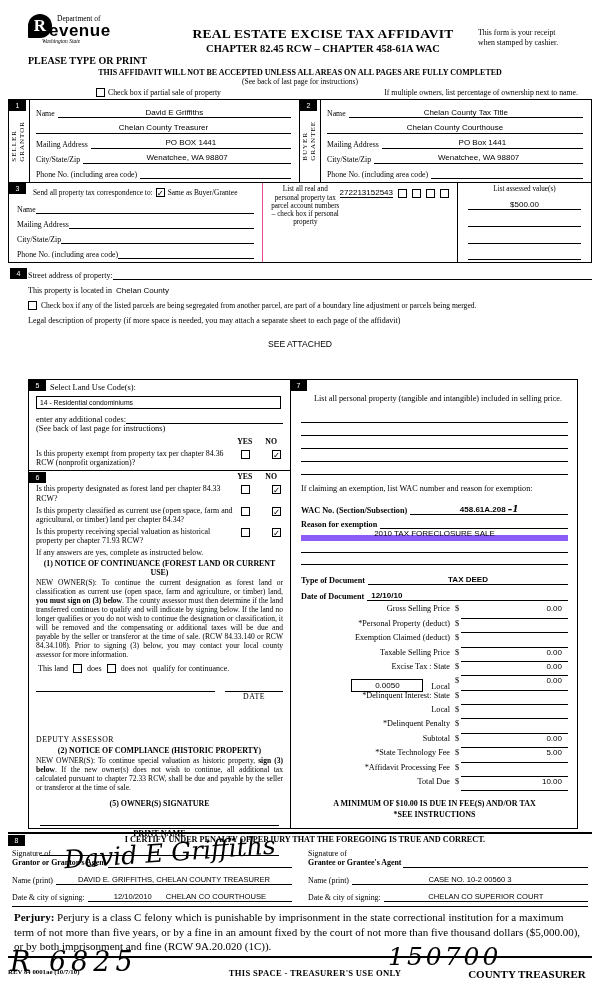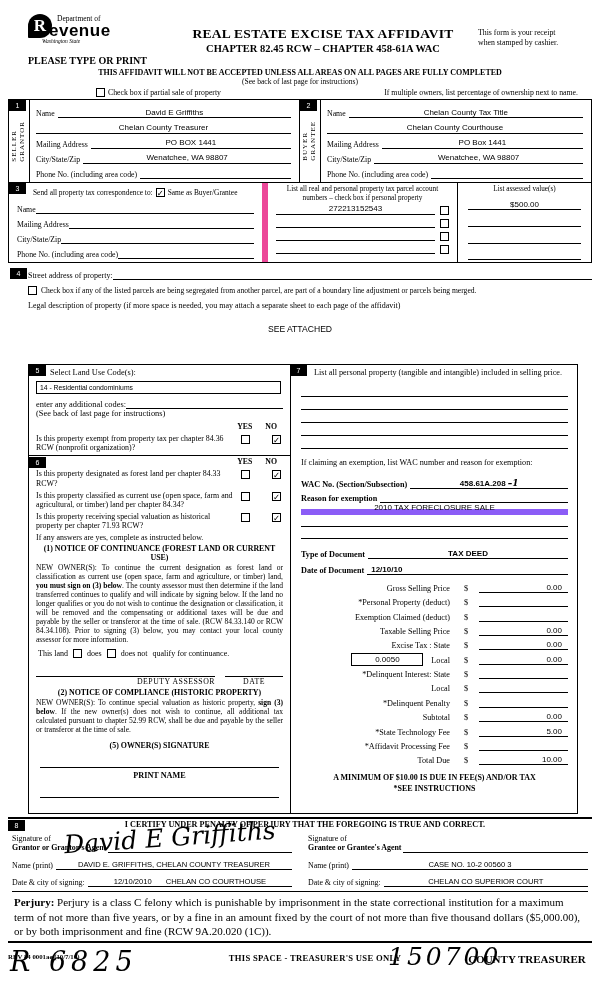--- a/index.html
+++ b/index.html
@@ -60,41 +60,41 @@
     line-height:1.1; }
   .party-fields { flex:1; padding:3px 8px 3px 6px; display:flex; flex-direction:column; justify-content:space-between; }
   .party-fields .frow { height:15px; font-size:7.8px; }
   .party-fields .frow span.lbl { padding-right:3px; white-space:nowrap; }
 
   
   .sec3 { margin:0 8px; border:1px solid #000; border-top:none; display:flex; height:80px; }
   .s3col1 { width:253px; position:relative; padding:2px 8px 3px 8px; display:flex; flex-direction:column; justify-content:space-between; }
   .s3send { padding-left:16px; font-size:7.4px; display:flex; align-items:center; gap:3px; height:14px; }
   .s3col1 .frow { height:14px; font-size:7.8px; }
-  .s3col2 { width:196px; border-left:6px solid #ec4899; border-right:1px solid #000; padding:2px 8px; display:flex; flex-direction:column; }
+  .s3col2 { width:196px; border-left:1px solid #ec4899; border-right:1px solid #000; padding:2px 8px; display:flex; }
   .s3head { font-size:7.2px; text-align:center; line-height:1.15; }
   .s3prow { display:flex; align-items:flex-end; height:13px; gap:5px; }
   .s3prow .fill { min-height:9px; }
   .s3col3 { flex:1; padding:2px 10px; display:flex; flex-direction:column; }
   .s3col3 .fill { min-height:9px; height:13px; display:flex; align-items:flex-end; justify-content:center; }
 
   
   .sec4 { margin:2px 8px 0 8px; position:relative; padding-left:20px; }
   .sec4 .frow { height:15px; font-size:8px; }
   .sec4 .plainrow { height:15px; display:flex; align-items:flex-end; gap:4px; font-size:8px; }
   .sec4 .cbline { height:15px; display:flex; align-items:flex-end; gap:4px; font-size:7.6px; }
   .sec4 .cbline .cb { margin-bottom:0px; }
   .legalrow { height:15px; display:flex; align-items:flex-end; font-size:8px; }
   .see-attached { text-align:center; font-family:"Liberation Sans", sans-serif; font-size:8.6px;
     margin-top:14px; height:40px; }
 
   
   .main-row { display:flex; margin:0 22px 0 28px; height:450px; }
   .left-box { width:263px; border:1px solid #000; position:relative; padding:3px 7px 2px 7px; }
-  .right-box { width:287px; border:1px solid #000; border-left:none; position:relative; padding:2px 9px 2px 10px;
+  .right-box { width:287px; border:1px solid #000; border-left:none; position:relative; padding:13px 9px 2px 10px;
     display:flex; flex-direction:column; }
 
   .sec5 { position:relative; }
   .s5title { padding-left:14px; font-size:8.4px; height:13px; }
   .luc-box { border:1px solid #000; height:13px; margin:0 2px 2px 0; display:flex; align-items:center;
     padding-left:3px; font-family:"Liberation Sans", sans-serif; font-size:6.8px; }
   .s5add { display:flex; align-items:flex-end; font-size:8.4px; height:13px; }
   .s5add .fill { min-height:8px; }
   .s5back { font-size:8.4px; height:13px; }
   .yesno { display:flex; justify-content:flex-end; gap:13px; font-size:7.8px; font-weight:bold;
@@ -106,36 +106,36 @@
   .sec6 { border-top:1px solid #000; margin:2px -7px 0 -7px; padding:1px 7px 0 7px; position:relative; }
   .sec6 .tab { top:1px; }
   .s6note { font-size:7.9px; margin:3px 0 2px 0; }
   .notice-title { text-align:center; font-weight:bold; font-size:7.9px; margin:2px 0 1px 0; }
   .notice-body { font-size:7.55px; line-height:1.2; text-align:justify; }
   .landrow { display:flex; align-items:flex-start; gap:5px; font-size:8px; margin:5px 0 6px 2px; }
   .sigline-row { display:flex; gap:10px; margin-top:9px; }
   .sigline-row .l1 { flex:1; border-bottom:1px solid #000; height:10px; }
   .sigline-row .l2 { width:58px; border-bottom:1px solid #000; height:10px; }
   .siglbl-row { display:flex; gap:10px; font-size:7.8px; letter-spacing:0.5px; }
-  .siglbl-row .l1 { flex:1; text-align:right; }
+  .siglbl-row .l1 { flex:1; text-align:left;margin-top:43px; }
   .siglbl-row .l2 { width:58px; text-align:center; }
   .owner-line { border-bottom:1px solid #000; height:16px; margin:2px 4px 0 4px; }
   .printname { text-align:center; font-weight:bold; font-size:8.2px; margin-top:3px; }
 
   .s7label { padding-left:13px; font-size:8.2px; line-height:1.35; }
   .blank-line { border-bottom:1px solid #000; height:13px; }
   .s7exempt { font-size:8.2px; margin-top:9px; height:15px; }
   .s7row { display:flex; align-items:flex-end; height:16px; font-size:8.2px;font-weight:bold; }
   .s7row .lbl { white-space:nowrap; padding-right:3px; }
   .hw-one { font-family:"DejaVu Serif", serif; font-style:italic; font-size:9px; padding-left:2px; }
   .valline { border-bottom:6px solid #8b5cf6; height:12px; text-align:center;
     font-family:"Liberation Sans", sans-serif; font-size:8px; }
 
   .fee-area { margin-top:3px; }
-  .fee-row { display:flex; align-items:flex-end; height:14.4px; font-size:8.2px;gap:9px; }
+  .fee-row { display:flex; height:14.4px; font-size:8.2px; }
   .fee-label { width:152px; text-align:right; padding-right:3px; white-space:nowrap; }
   .fee-label.with-rate { display:flex; justify-content:flex-end; align-items:flex-end; gap:8px; }
   .rate-box { border:1px solid #000; width:72px; text-align:center; font-family:"Liberation Sans", sans-serif;
     font-size:8px; height:13px; line-height:12px; margin-bottom:-1px; }
   .fee-d { width:8px; text-align:center; }
   .fee-fill { flex:1; border-bottom:1px solid #000; text-align:right; padding-right:6px;
     font-family:"Liberation Sans", sans-serif; font-size:8px; min-height:9px; }
   .min-note { text-align:center; font-weight:bold; font-size:8px; line-height:1.3; margin-top:8px; }
 
   
@@ -315,20 +315,24 @@
       <div class="fill"></div>
     </div>
   </div>
 
   <div class="sec4">
     <span class="tab" style="left:2px; top:3px;">4</span>
     <div class="frow">
         <span class="lbl">Street address of property:</span>
         <span class="fill"></span>
       </div>
+    <div class="plainrow">
+        <span>This property is located in</span>
+        <span class="sans">Chelan County</span>
+      </div>
     <div class="cbline">
         <span class="cb"></span>
         <span>Check box if any of the listed parcels are being segregated from another parcel, are part of a boundary line adjustment or parcels being merged.</span>
       </div>
     <div class="legalrow">Legal description of property (if more space is needed, you may attach a separate sheet to each page of the affidavit)</div>
   </div>
   <div class="see-attached">SEE ATTACHED</div>
 
   <div class="main-row">
 
@@ -395,21 +399,21 @@
         </div>
         <div class="sigline-row">
             <span class="l1"></span>
             <span class="l2"></span>
           </div>
         <div class="siglbl-row">
             <span class="l1">DEPUTY ASSESSOR</span>
             <span class="l2">DATE</span>
           </div>
         <div class="notice-title">(2) NOTICE OF COMPLIANCE (HISTORIC PROPERTY)</div>
-        <div class="notice-body"><span>NEW OWNER(S): To continue special valuation as historic property, </span><b>sign (3) below</b><span>. If the new owner(s) does not wish to continue, all additional tax calculated pursuant to chapter 52.99 RCW, shall be due and payable by the seller or transferor at the time of sale.</span></div>
+        <div class="notice-body"><span>NEW OWNER(S): To continue special valuation as historic property, </span><b>sign (3) below</b><span>. If the new owner(s) does not wish to continue, all additional tax calculated pursuant to chapter 72.33 RCW, shall be due and payable by the seller or transferor at the time of sale.</span></div>
         <div class="notice-title" style="margin-top:6px;">(5)  OWNER(S) SIGNATURE</div>
         <div class="owner-line"></div>
         <div class="printname">PRINT NAME</div>
         <div class="owner-line"></div>
       </div>
     </div>
 
     <div class="right-box">
       <span class="tab" style="left:-1px; top:0;">7</span>
       <div class="s7label">List all  personal property (tangible and intangible) included in selling price.</div>

